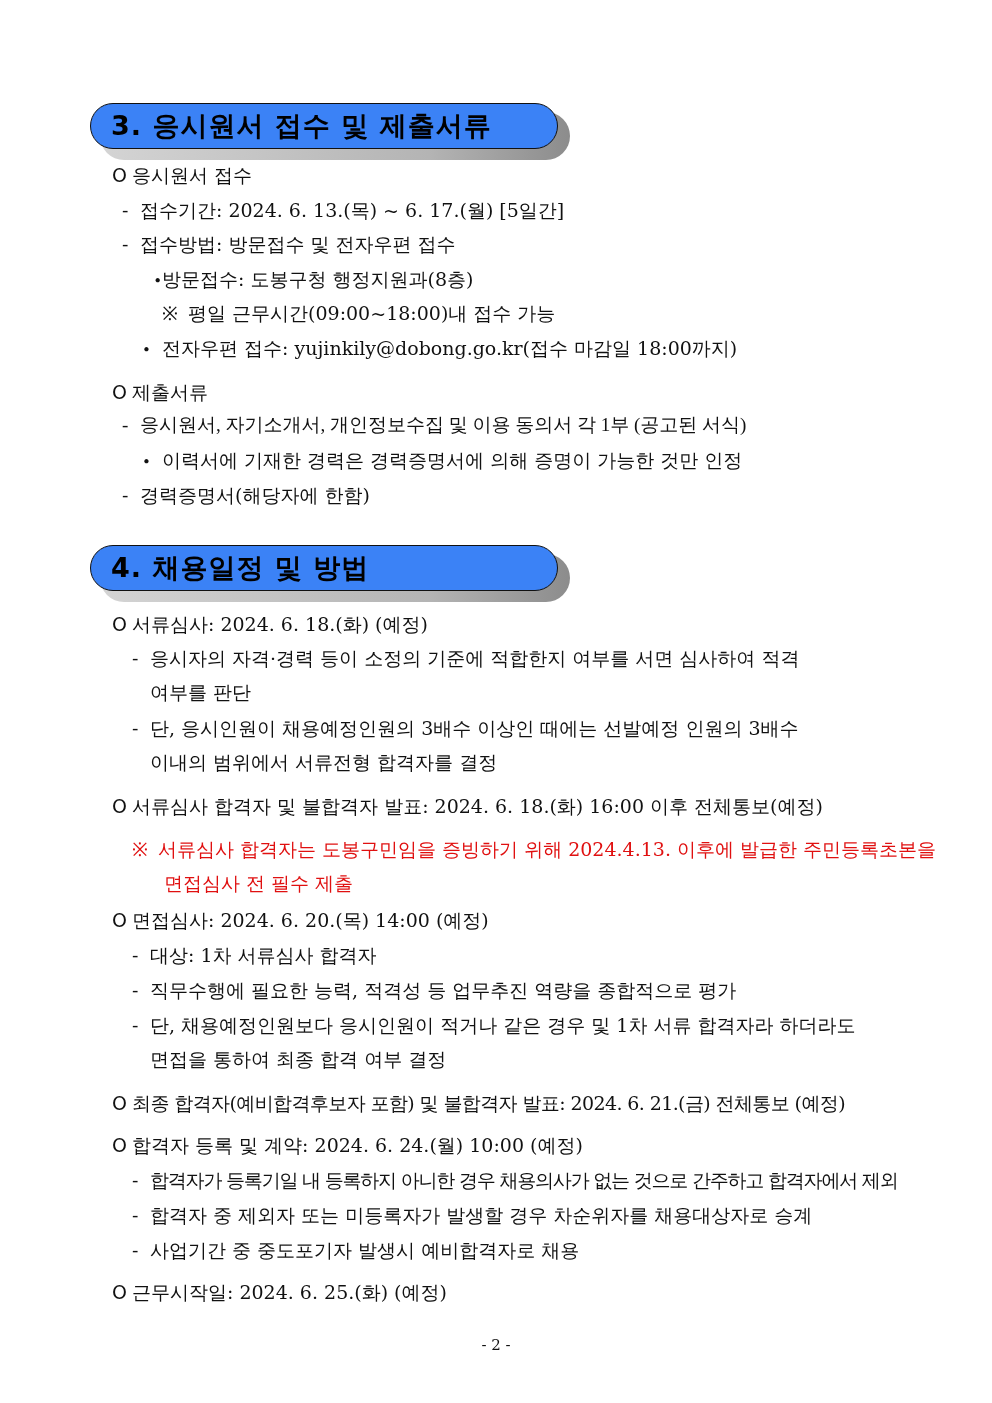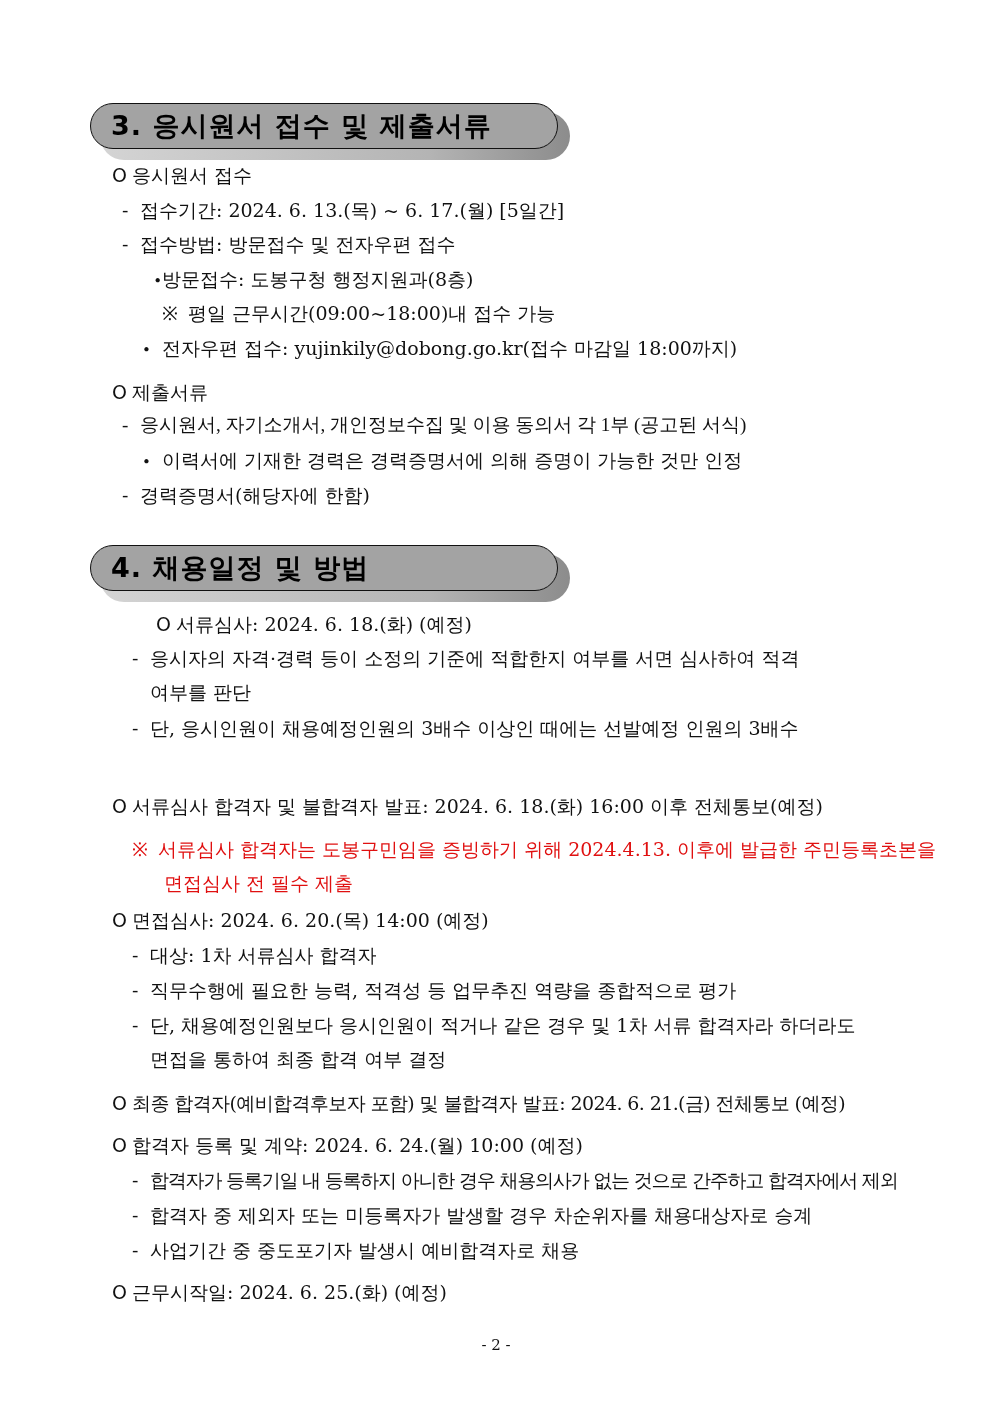--- a/index.html
+++ b/index.html
@@ -4,21 +4,21 @@
   <style>
     html, body { margin:0; padding:0; background:#ffffff; }
     body { width:992px; height:1403px; position:relative; overflow:hidden;
            font-family:"DejaVu Serif","Liberation Serif",serif; color:#111; }
     .page { position:absolute; left:0; top:0; width:992px; height:1403px; }
 
     .sec-head { position:absolute; left:90px; width:470px; height:48px; }
     .sec-head .shadow { position:absolute; left:10px; top:9px; width:470px; height:48px;
            border-radius:24px; background:linear-gradient(90deg,#d4d4d4 0%,#b4b4b4 70%,#8c8c8c 100%); }
     .sec-head .box { position:absolute; left:0; top:0; width:468px; height:46px;
-           border:1.5px solid #111; border-radius:24px; background:#a3a3a3;
+           border:1.5px solid #111; border-radius:24px; background:#3b82f6;
            box-sizing:border-box; display:flex; align-items:center; padding-left:20px; }
     .sec-head .title { font-family:"DejaVu Sans","Liberation Sans",sans-serif; font-weight:bold;
            font-size:27px; letter-spacing:1px; color:#000; }
 
     .line { position:absolute; font-size:19px; line-height:24px; white-space:nowrap; }
     .circle { display:inline-block; width:20px; font-family:"DejaVu Sans",sans-serif; font-size:19px; }
     .dash { display:inline-block; width:18px; }
     .bullet { display:inline-block; width:20px; font-size:15px; }
     .note { display:inline-block; width:26px; }
     .red { color:#e01010; }
@@ -68,31 +68,34 @@
     <span class="dash">-</span><span>경력증명서(해당자에 한함)</span>
   </div>
 
   <div class="sec-head" style="top:545px;">
     <div class="shadow"></div>
     <div class="box">
       <span class="title">4. 채용일정 및 방법</span>
     </div>
   </div>
 
-  <div class="line" style="left:112px;top:612px;margin-left:44px;">
+  <div class="line" style="left:112px;top:612px;">
     <span class="circle">O</span><span>서류심사: 2024. 6. 18.(화) (예정)</span>
   </div>
   <div class="line" style="left:132px;top:646px;">
     <span class="dash">-</span><span>응시자의 자격·경력 등이 소정의 기준에 적합한지 여부를 서면 심사하여 적격</span>
   </div>
   <div class="line" style="left:150px;top:680px;">
     <span>여부를 판단</span>
   </div>
   <div class="line" style="left:132px;top:716px;">
     <span class="dash">-</span><span>단, 응시인원이 채용예정인원의 3배수 이상인 때에는 선발예정 인원의 3배수</span>
+  </div>
+  <div class="line" style="left:150px;top:750px;">
+    <span>이내의 범위에서 서류전형 합격자를 결정</span>
   </div>
 
   <div class="line" style="left:112px;top:794px;">
     <span class="circle">O</span><span>서류심사 합격자 및 불합격자 발표: 2024. 6. 18.(화) 16:00 이후 전체통보(예정)</span>
   </div>
   <div class="line red" style="left:132px;top:837px;">
     <span class="note">※</span><span>서류심사 합격자는 도봉구민임을 증빙하기 위해 2024.4.13. 이후에 발급한 주민등록초본을</span>
   </div>
   <div class="line red" style="left:164px;top:871px;">
     <span>면접심사 전 필수 제출</span>

